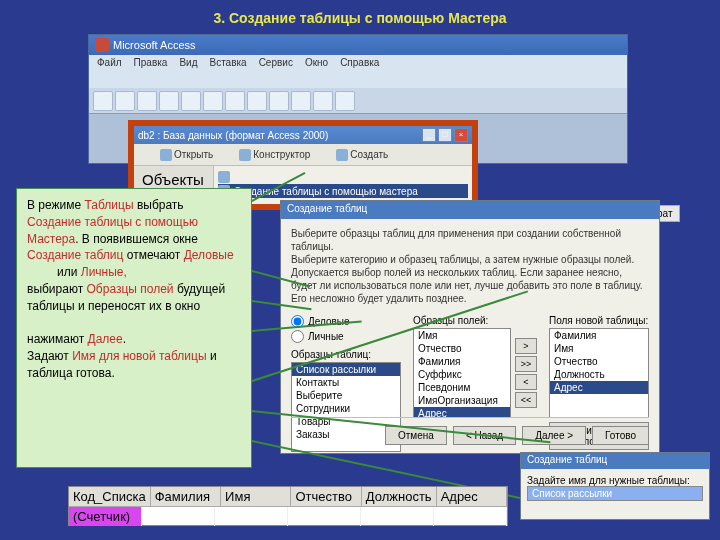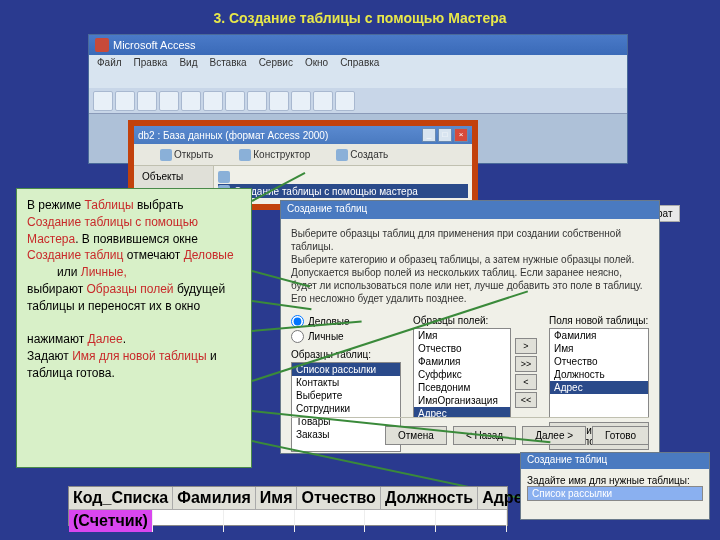--- a/index.html
+++ b/index.html
@@ -84,21 +84,21 @@
   .winbtn.close { background:#d84a3a; color:#fff;}
   .db-tools {
     background:#e8e8e0; height:22px;
     display:flex; align-items:center;
     padding:2px 6px; gap:6px; font-size:10px;
     border-bottom:1px solid #c0c0b0;
   }
   .db-tools .lnk { color:#333; display:flex; align-items:center; gap:2px;padding-left:20px;}
   .db-body { display:flex; height:50px;}
   .db-side { width:80px; background:#e0e0d8; border-right:1px solid #c0c0b0; padding:2px;}
-  .db-side-item { padding:3px 6px; font-size:10px; margin-bottom:20px;}
+  .db-side-item { padding:3px 6px; font-size:15px; margin-bottom:20px;}
   .db-side-item.sel { background:#f8d088; border:1px solid #d0a050;}
   .db-main { flex:1; padding:4px; font-size:10px;}
   .db-main-item { display:flex; align-items:center; gap:4px; padding:1px 0;}
   .db-main-item.sel { background:#2a4a8a; color:#fff;}
   .small-icon { width:12px; height:12px; background:#8ab0d8; border-radius:2px; display:inline-block;}
   
   .callout {
     position: absolute;
     left: 16px; top: 188px;
     width: 236px; height: 280px;
@@ -188,23 +188,22 @@
     background:#8ab0f0; color:#fff;
     padding:1px 4px; font-size:10px;
   }
 
   .table-strip {
     position:absolute;
     left:68px; top:486px;
     width:440px; height:40px;
     background:#fff;
     border:1px solid #888;
-    font-size:16px;
+    font-size:13px;
     z-index:55;
-    font-weight:bold;
   }
   .table-strip .hdr { display:flex; background:#e0e0d8; border-bottom:1px solid #aaa;}
   .table-strip .hdr div { flex:1; padding:2px 4px; border-right:1px solid #aaa;}
   .table-strip .row { display:flex;}
   .table-strip .row div { flex:1; padding:2px 4px; border-right:1px solid #eee;}
   .counter-cell { background:#d946ef; }
   
   .arrow-line {
     position:absolute;
     background:#3a8a3a;

